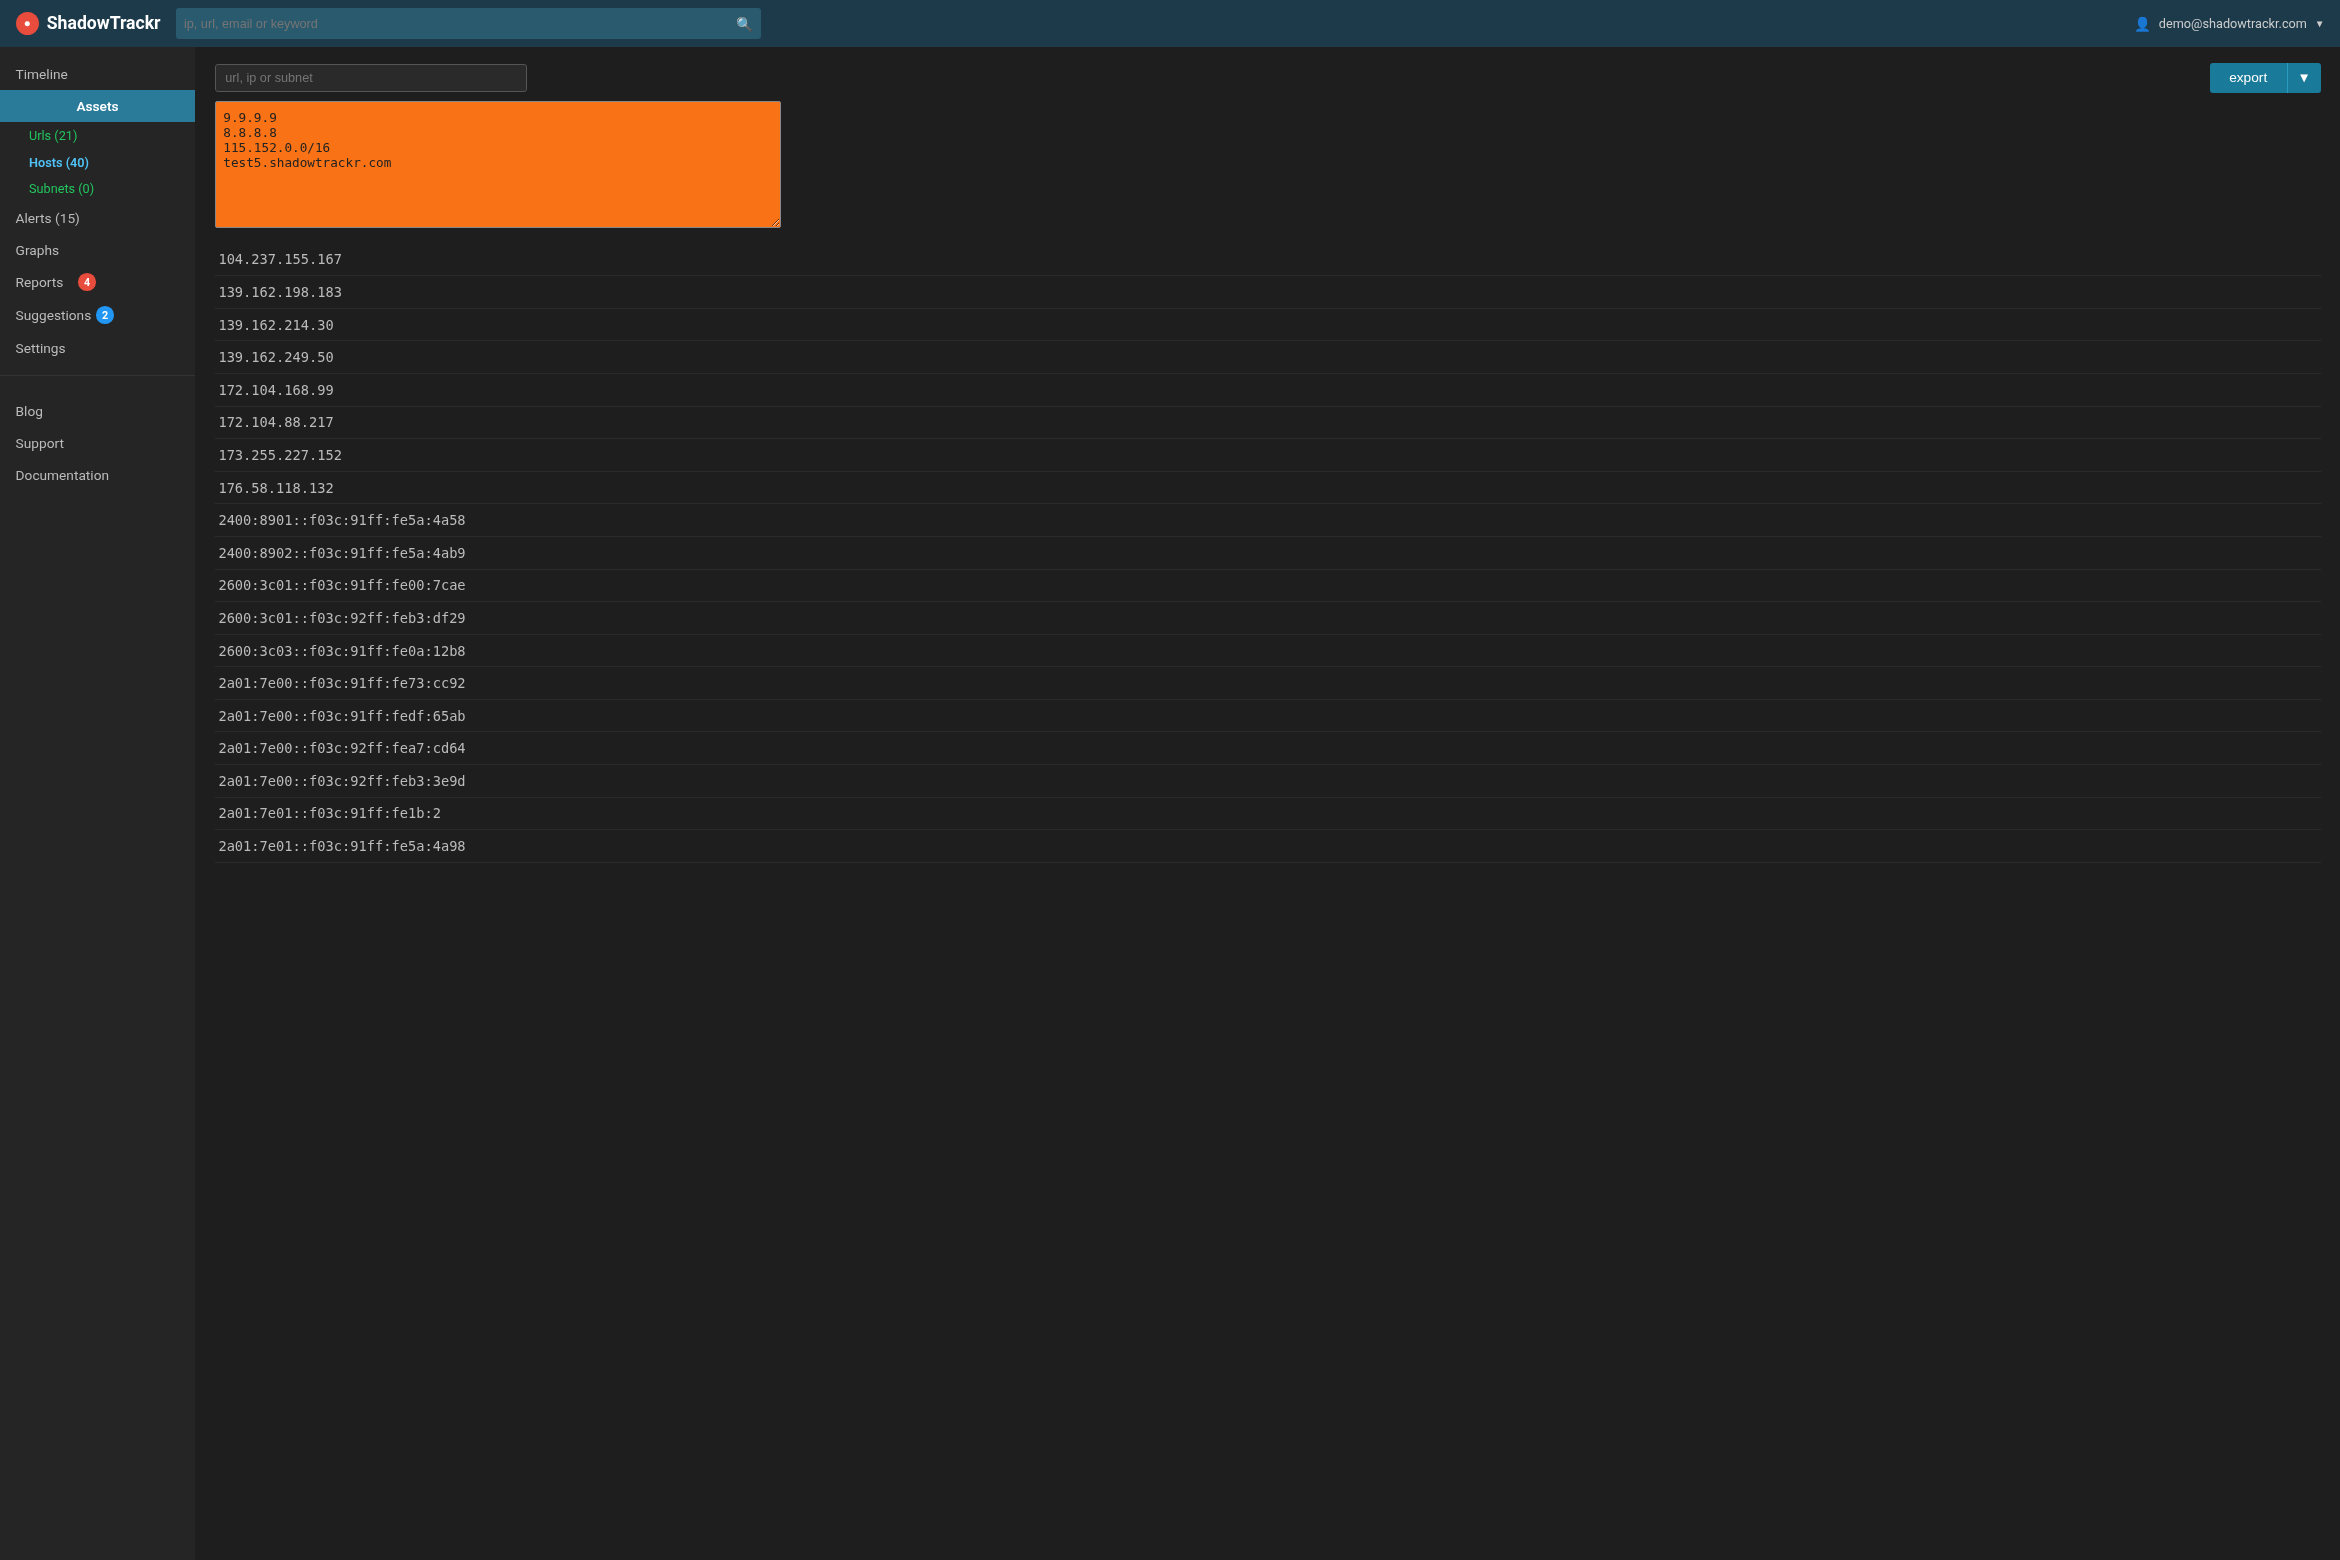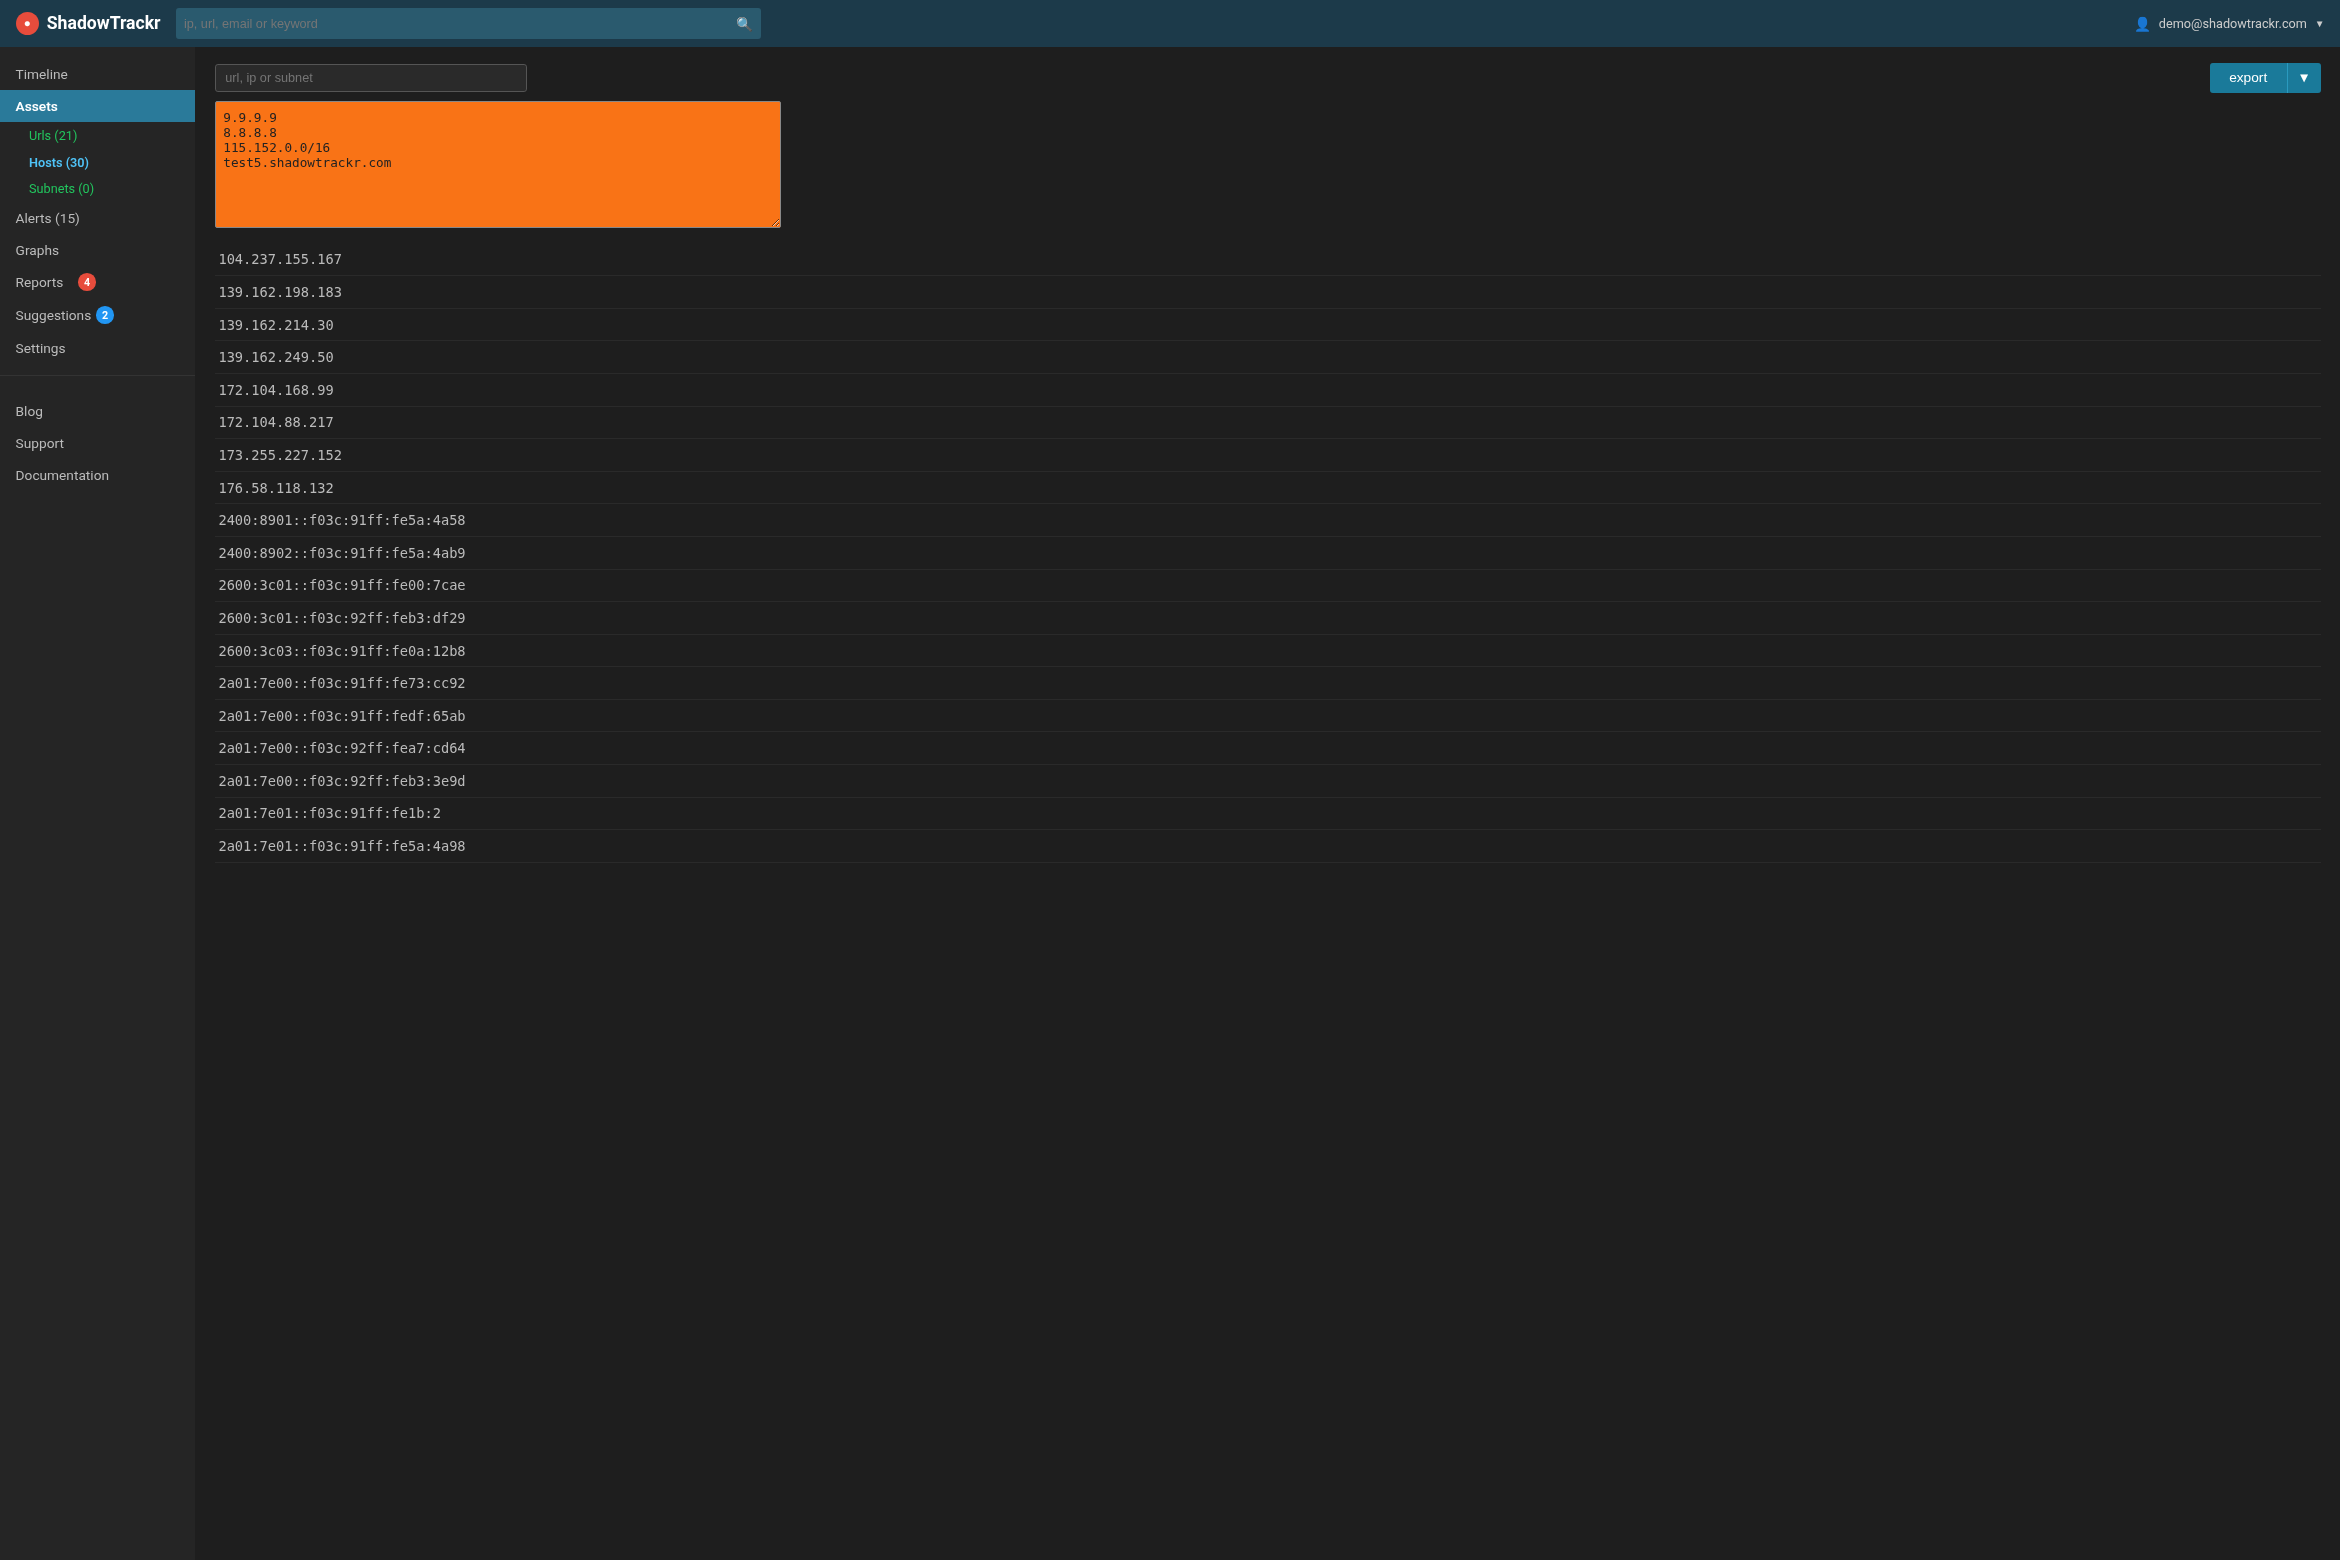--- a/index.html
+++ b/index.html
@@ -106,20 +106,21 @@
       align-items: center;
       gap: 5.9px;
     }
     .sidebar-item.active {
       background: #2a7a9a;
       color: #fff;
     }
     .sidebar-item.section-header {
       color: #fff;
       font-weight: 600;
+      justify-content: center;
     }
     .sidebar-sub-item {
       padding: 5.9px 15.6px 5.9px 29px;
       cursor: pointer;
       color: #22c55e;
       font-size: 12.7px;
       display: flex;
       align-items: center;
       gap: 5.9px;
     }
@@ -272,21 +273,21 @@
     <div class="sidebar-item">
       <span>Timeline</span>
     </div>
     <div class="sidebar-item section-header active">
       <span>Assets</span>
     </div>
     <div class="sidebar-sub-item">
       <span>Urls (21)</span>
     </div>
     <div class="sidebar-sub-item active">
-      <span>Hosts (30)</span>
+      <span>Hosts (40)</span>
     </div>
     <div class="sidebar-sub-item">
       <span>Subnets (0)</span>
     </div>
     <div class="sidebar-item">
       <span>Alerts (15)</span>
     </div>
     <div class="sidebar-item">
       <span>Graphs</span>
     </div>

